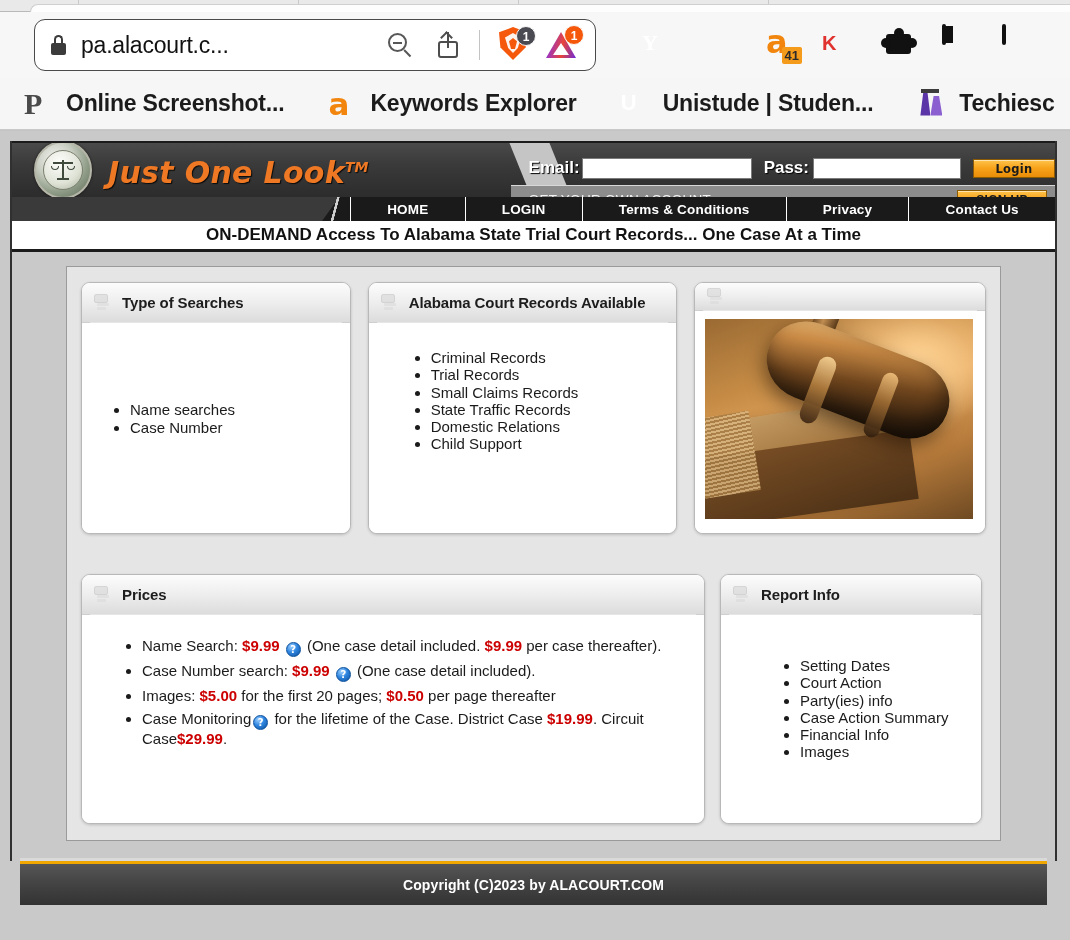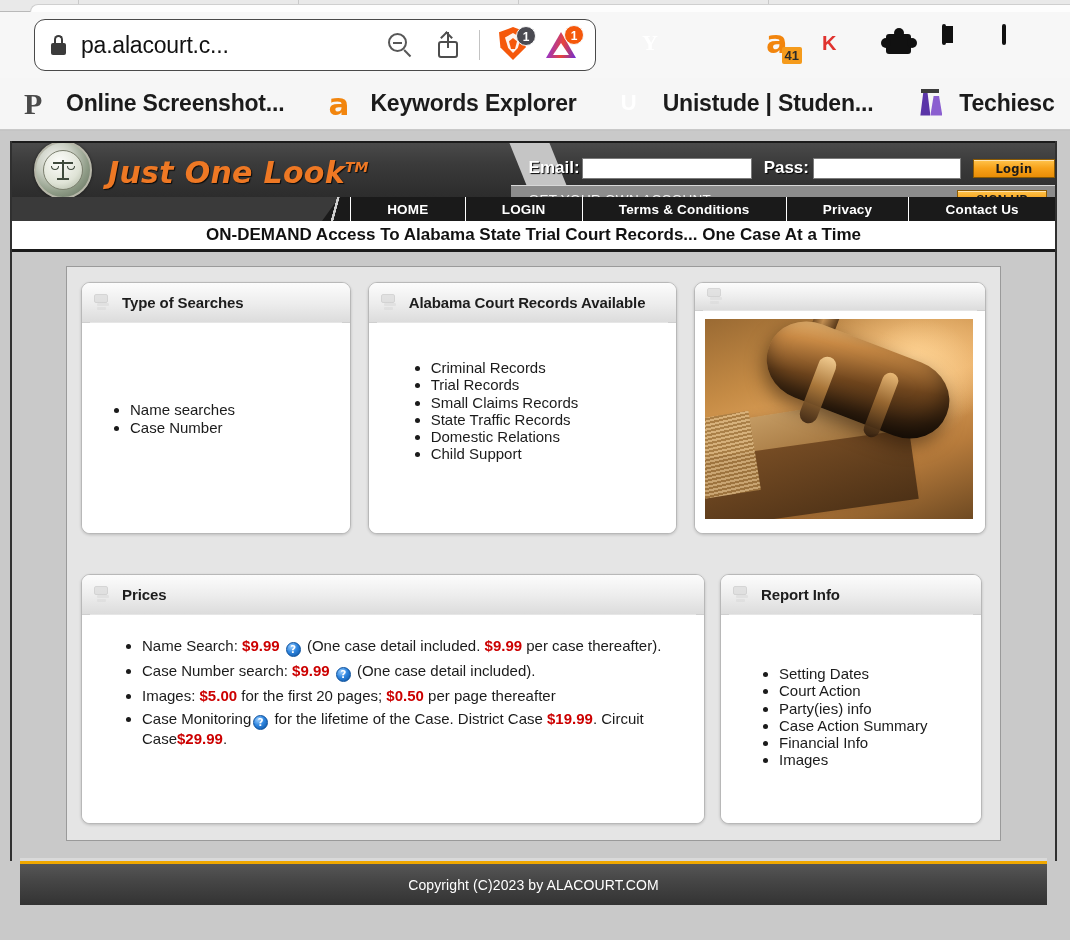--- a/index.html
+++ b/index.html
@@ -294,21 +294,21 @@
   .panel-ico .b { position:absolute; left:3px; top:9px; width:12px; height:3px; background:#d9d9d9; border-radius:1px;}
   .panel-ico .c { position:absolute; left:3px; top:13px; width:9px; height:3px; background:#d9d9d9; border-radius:1px;}
   .panel-title { font-weight:bold; font-size:15px; color:#1d1d1d; letter-spacing:-.1px;}
   .panel-body { flex:1 1 auto; padding: 16px 14px 14px 14px; background:#fff;}
   .panel-body ul { margin: 0; padding-left: 34px; }
   .panel-body li { font-size:15px; color:#1b1b1b; line-height: 17.5px; margin-bottom: 0px;}
 
   #panel-searches { width: 270px; height: 252px; }
   #panel-searches .panel-body { padding-top: 78px; }
   #panel-records { width: 310px; height: 252px; }
-  #panel-records .panel-body { padding-top: 36px; padding-left: 28px;}
+  #panel-records .panel-body { padding-top: 26px; padding-left: 28px;}
   #panel-records li { line-height: 17.3px; }
   #panel-image { width: 292px; height: 252px; }
   #panel-image .panel-body { padding: 8px 14px 14px 10px; }
   .gavel {
     width: 268px; height: 200px; position:relative; overflow:hidden;
     background:
       radial-gradient(ellipse 70% 55% at 78% 18%, rgba(255,206,140,.95) 0%, rgba(235,170,95,.0) 62%),
       radial-gradient(ellipse 60% 50% at 14% 80%, rgba(120,70,25,.55) 0%, rgba(120,70,25,0) 65%),
       linear-gradient(160deg,#9a6a33 0%, #c58b45 28%, #e0a35b 48%, #b87c3c 72%, #6f4a22 100%);
   }
@@ -363,37 +363,37 @@
   .help-icon {
     display:inline-block; width:15px; height:15px; border-radius:50%;
     background: radial-gradient(circle at 34% 28%, #9ed0ff 0%, #2f86e0 45%, #0a4f9c 100%);
     border:1px solid #0a4f9c;
     color:#ffffff; font-size:10px; font-weight:bold; line-height:14px;
     text-align:center; vertical-align: -2px;
     margin: 0 2px;
     font-family:"DejaVu Sans", sans-serif;
   }
   #panel-report { width: 262px; height: 250px; }
-  #panel-report .panel-body { padding-top: 42px; padding-left: 24px; margin-top: 8px; }
+  #panel-report .panel-body { padding-top: 42px; padding-left: 45px; }
   #panel-report li { line-height: 17.3px; }
 
   
   #footer-spacer { height: 20px; background:#c9c9c9; }
   #footer {
     height: 44px;
     background: linear-gradient(180deg,#565656 0%, #464646 40%, #333333 100%);
     border-top: 3px solid #f0a800;
     display:flex; align-items:center; justify-content:center;
     position: relative;
     margin: 0 10px;
   }
   #footer::before {
     content:""; position:absolute; left:0; right:0; top:-6px; height:3px; background:#d9d9d9;
   }
-  #footer-text { color:#ffffff; font-size:14px; letter-spacing:.1px;}
+  #footer-text { color:#ffffff; font-size:14px; letter-spacing:.1px;font-weight:bold;}
 </style>
 </head>
 <body>
 
 <div id="browser-chrome">
 
   <div id="tabstrip">
     <div class="tabedge" style="left:78px"></div>
     <div class="tabedge" style="left:298px"></div>
     <div class="tabedge" style="left:518px"></div>

